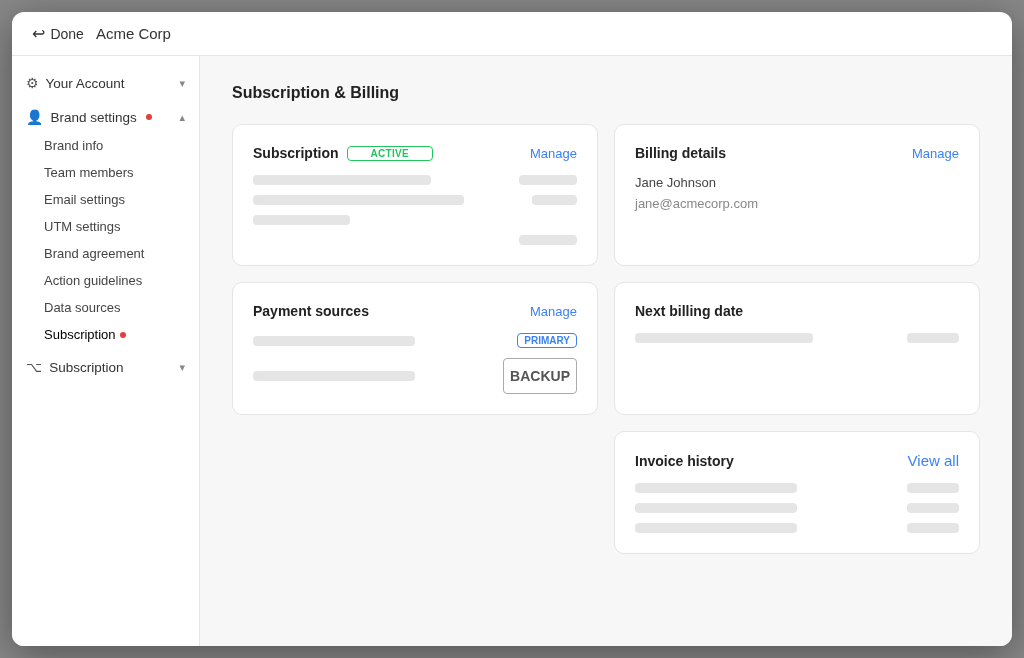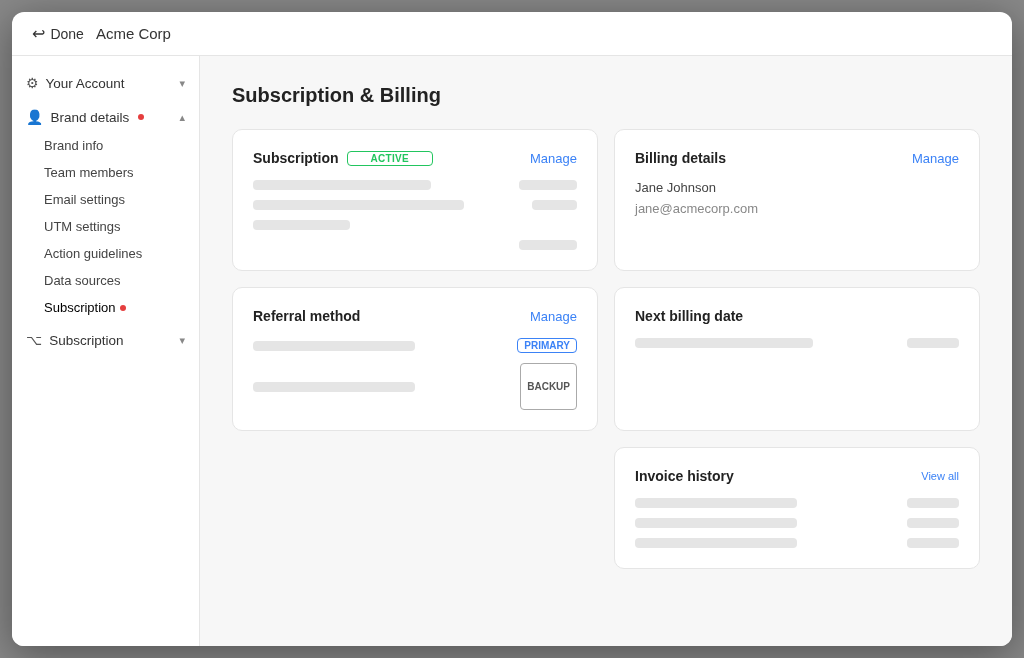--- a/index.html
+++ b/index.html
@@ -116,21 +116,21 @@
       margin-left: 2px;
     }
     
     .content {
       flex: 1;
       background: #f7f7f7;
       padding: 28px 32px;
       overflow-y: auto;
     }
     .page-title {
-      font-size: 20px;
+      font-size: 16px;
       font-weight: 600;
       color: #222;
       margin-bottom: 22px;
     }
     .cards-grid {
       display: grid;
       grid-template-columns: 1fr 1fr;
       gap: 16px;
     }
     .card {
@@ -164,21 +164,21 @@
       padding: 1px 23px;
       text-transform: uppercase;
       letter-spacing: 0.3px;
     }
     .manage-link {
       font-size: 13px;
       color: #3b82f6;
       cursor: pointer;
     }
     .view-all-link {
-      font-size: 11px;
+      font-size: 15px;
       color: #3b82f6;
       cursor: pointer;
     }
     
     .skeleton {
       background: #e5e5e5;
       border-radius: 4px;
       height: 10px;
     }
     .skeleton-row {
@@ -208,26 +208,26 @@
     .payment-badge-primary {
       font-size: 10px;
       font-weight: 700;
       color: #3b82f6;
       border: 1.5px solid #3b82f6;
       border-radius: 4px;
       padding: 1px 6px;
       text-transform: uppercase;
     }
     .payment-badge-backup {
-      font-size: 10px;
+      font-size: 14px;
       font-weight: 600;
       color: #555;
       border: 1.5px solid #aaa;
       border-radius: 4px;
-      padding: 17px 6px;
+      padding: 9px 6px;
       text-transform: uppercase;
     }
   </style>
 </head>
 <body>
 
 <div class="window">
 
   <div class="titlebar">
     <div class="back-btn">
@@ -248,37 +248,40 @@
             <span>Your Account</span>
           </div>
           <span class="chevron">▾</span>
         </div>
       </div>
 
       <div class="sidebar-section">
         <div class="sidebar-parent-item">
           <div class="sidebar-parent-left">
             <span class="sidebar-icon">👤</span>
-            <span>Brand details</span>
+            <span>Brand settings</span>
             <span class="red-dot"></span>
           </div>
           <span class="chevron">▴</span>
         </div>
         <div class="sidebar-children">
           <div class="sidebar-child-item">
             <span>Brand info</span>
           </div>
           <div class="sidebar-child-item">
             <span>Team members</span>
           </div>
           <div class="sidebar-child-item">
             <span>Email settings</span>
           </div>
           <div class="sidebar-child-item">
             <span>UTM settings</span>
+          </div>
+          <div class="sidebar-child-item">
+            <span>Brand agreement</span>
           </div>
           <div class="sidebar-child-item">
             <span>Action guidelines</span>
           </div>
           <div class="sidebar-child-item">
             <span>Data sources</span>
           </div>
           <div class="sidebar-child-item active">
             <span>Subscription</span>
             <span class="red-dot"></span>
@@ -331,21 +334,21 @@
           <div class="card-header">
             <span class="card-title">Billing details</span>
             <span class="manage-link">Manage</span>
           </div>
           <div class="billing-details-text">Jane Johnson</div>
           <div class="billing-details-email">jane@acmecorp.com</div>
         </div>
 
         <div class="card">
           <div class="card-header">
-            <span class="card-title">Referral method</span>
+            <span class="card-title">Payment sources</span>
             <span class="manage-link">Manage</span>
           </div>
           <div class="payment-row">
             <div class="skeleton" style="width:50%; height:10px;"></div>
             <span class="payment-badge-primary">PRIMARY</span>
           </div>
           <div class="payment-row">
             <div class="skeleton" style="width:50%; height:10px;"></div>
             <span class="payment-badge-backup">BACKUP</span>
           </div>

